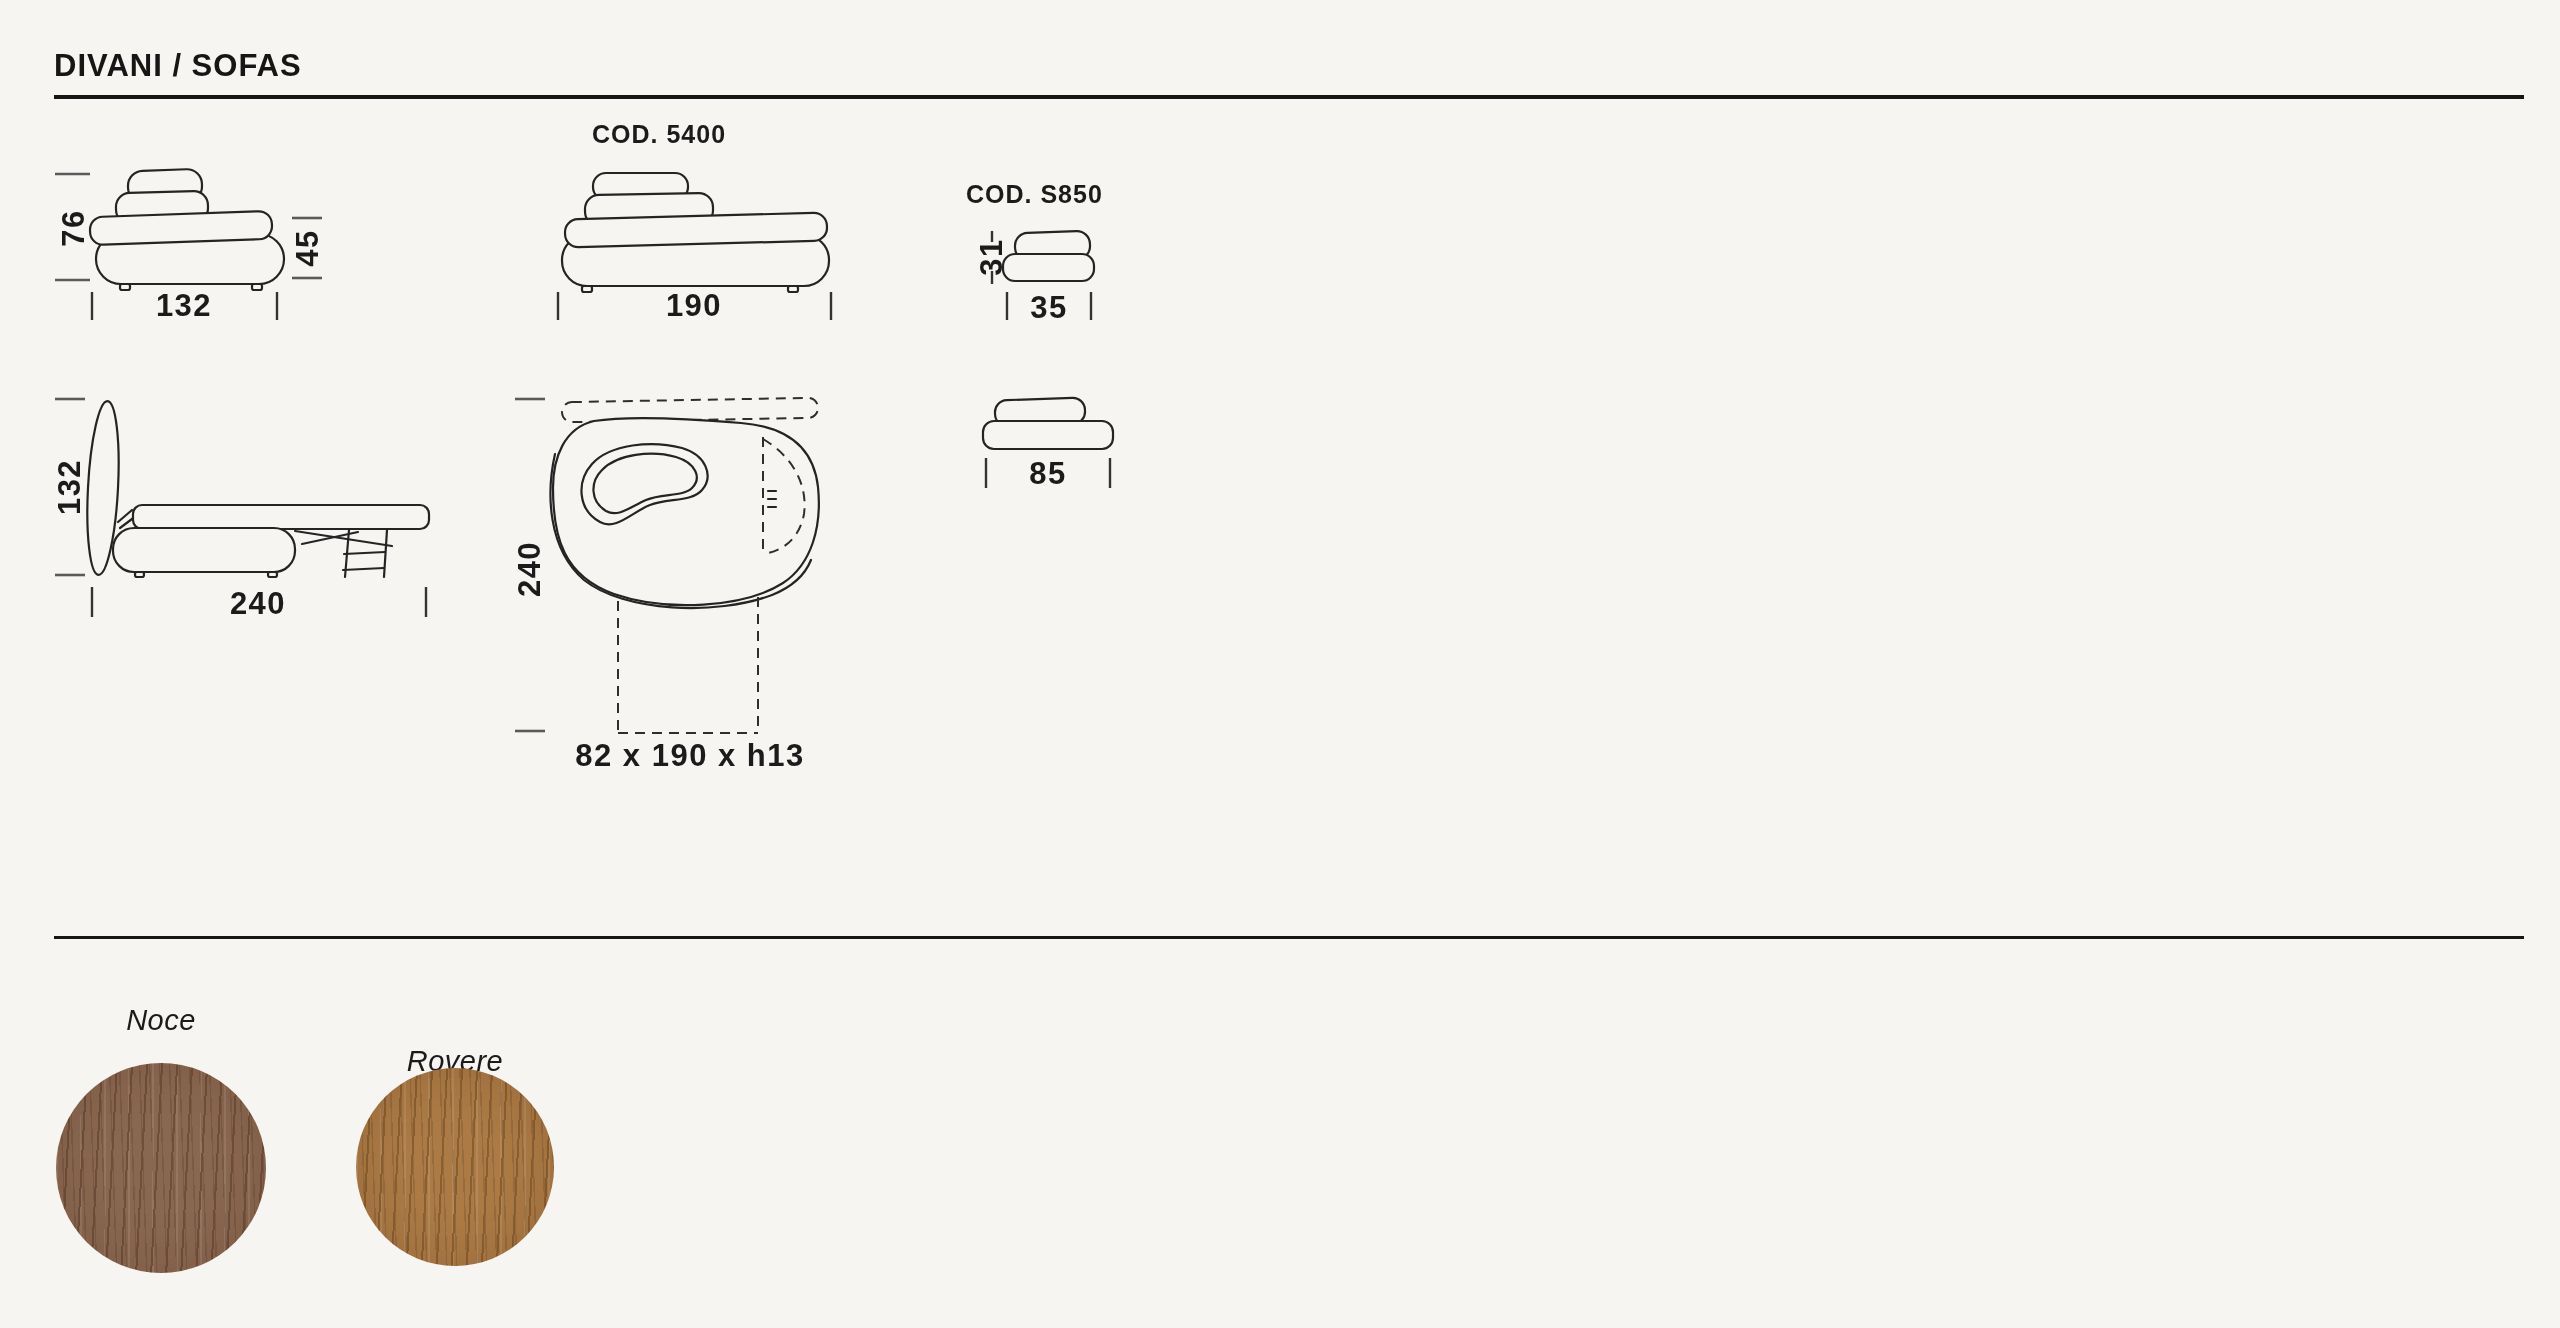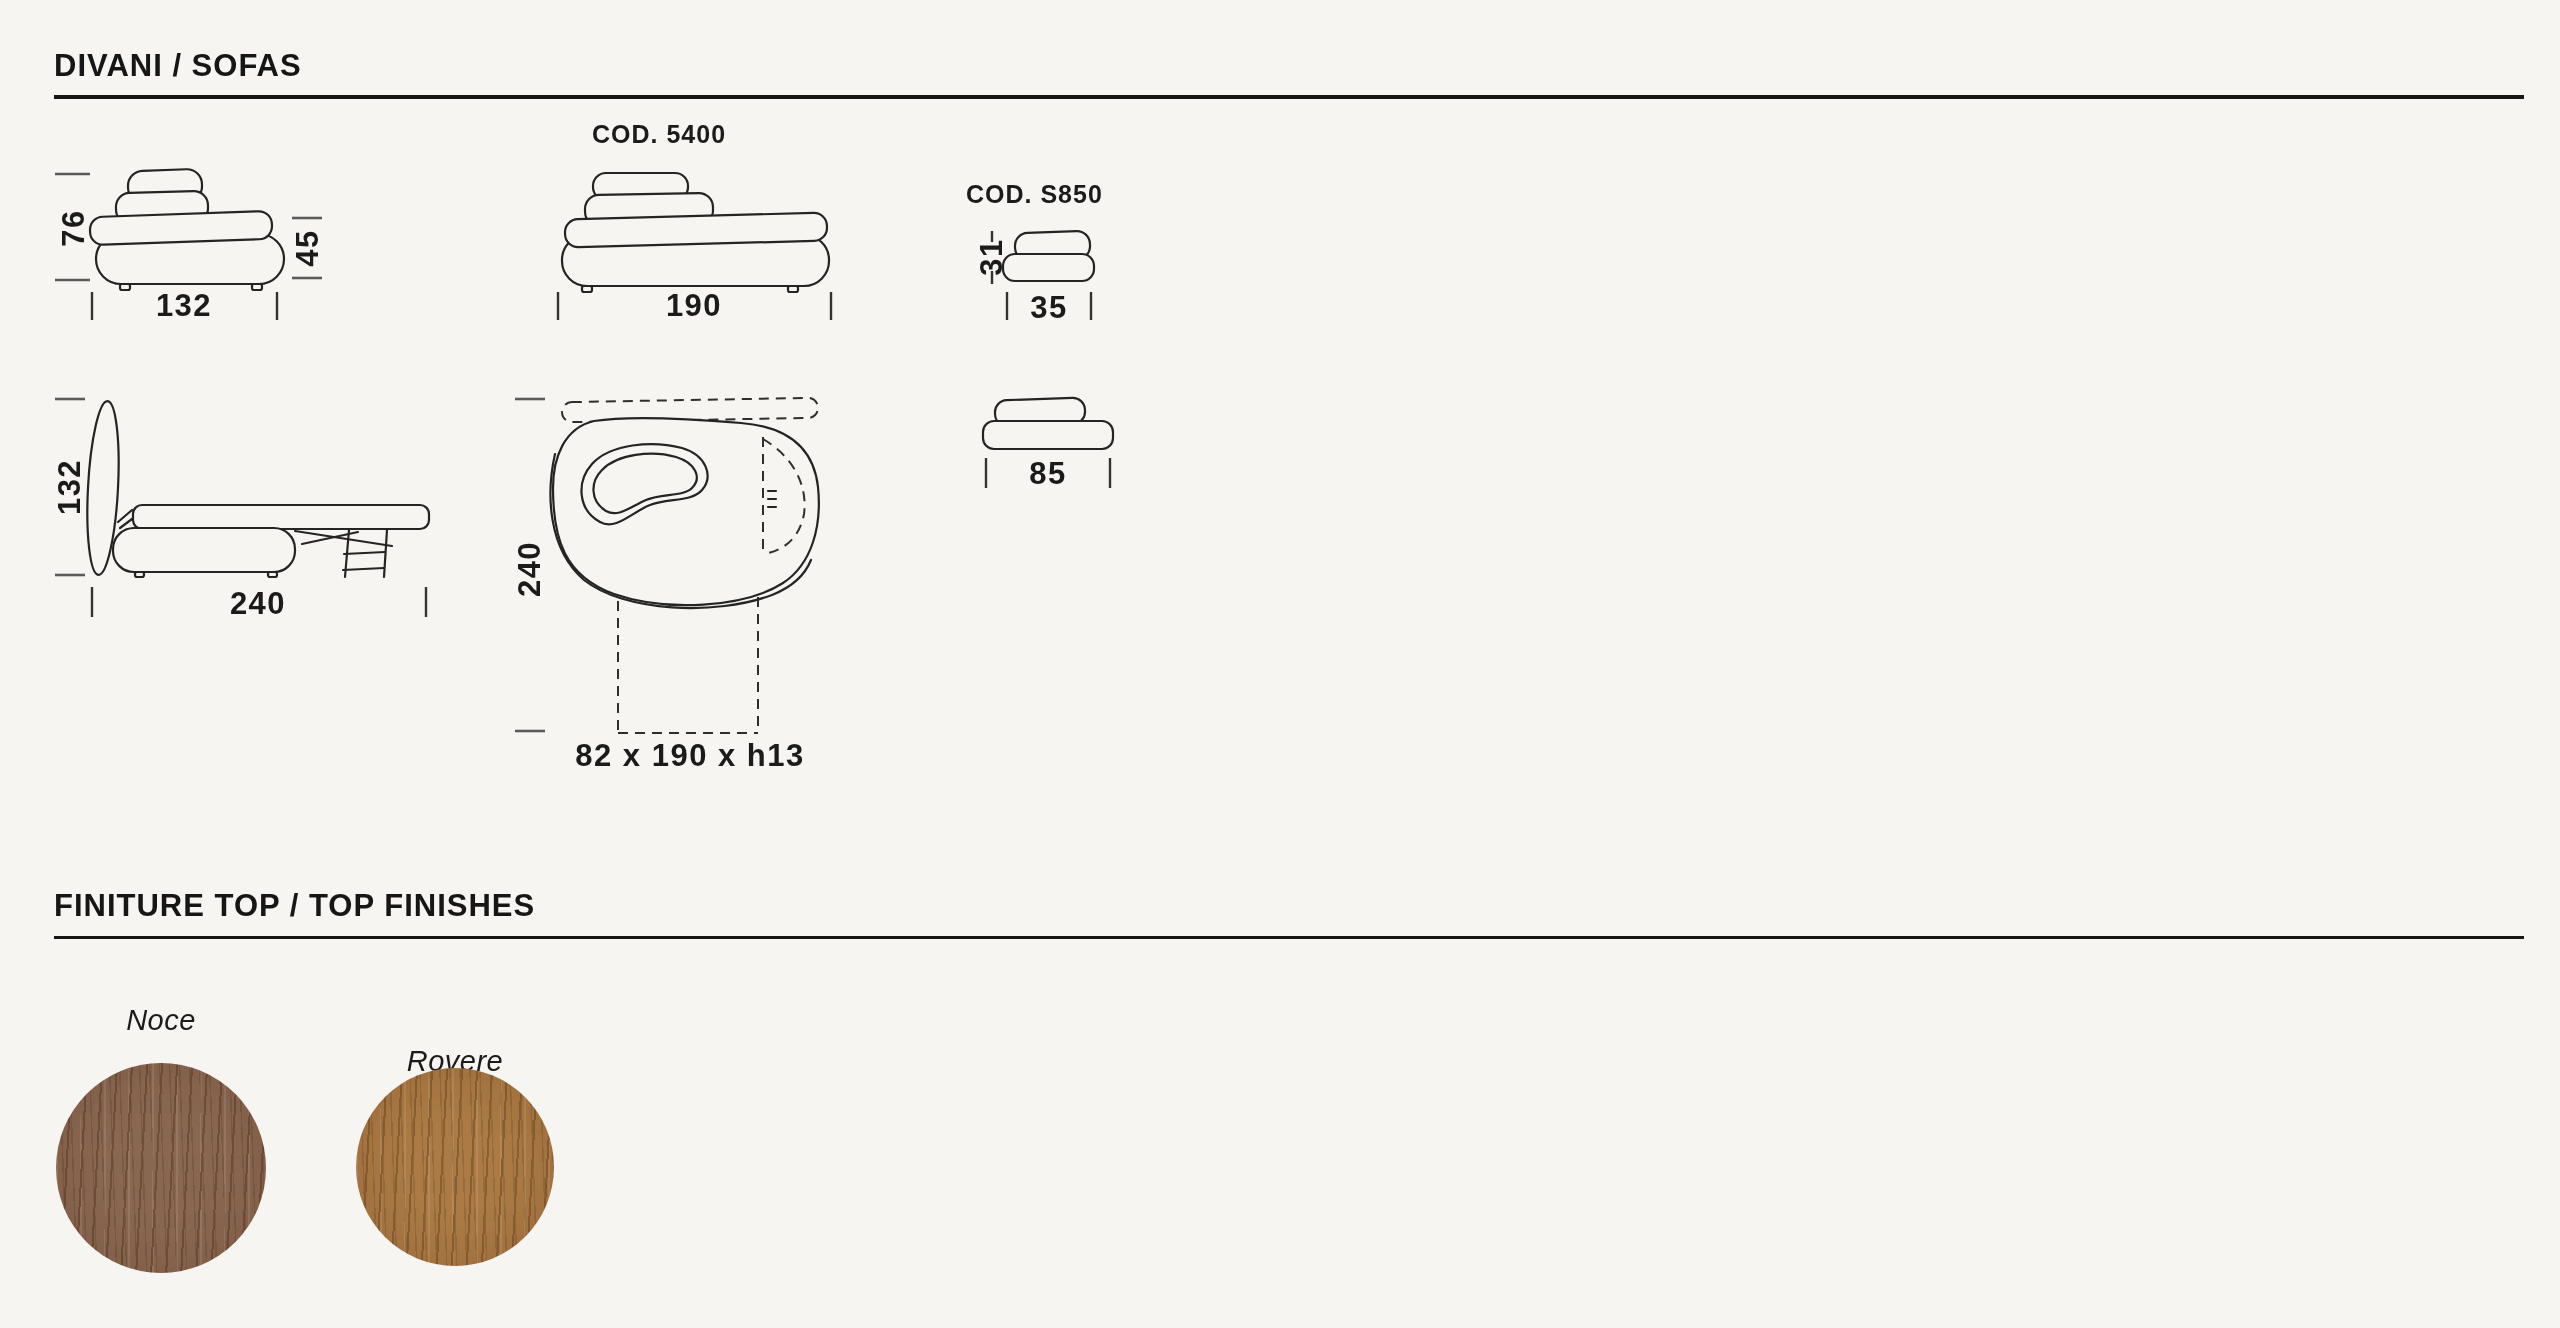--- a/index.html
+++ b/index.html
@@ -150,21 +150,20 @@
       <rect class="shape" x="45" y="15" width="90" height="26" rx="12" transform="rotate(-2 90 28)"></rect>
       <rect class="shape" x="33" y="37" width="130" height="28" rx="11"></rect>
     </g>
     <g>
       <line class="etick" x1="36" y1="74" x2="36" y2="104"></line>
       <line class="etick" x1="160" y1="74" x2="160" y2="104"></line>
       <text class="dim" x="98" y="100" text-anchor="middle">85</text>
     </g>
   </svg>
 
-  <div class="abs section-title" style="left:54px;top:888px;">FINITURE TOP / TOP FINISHES</div>
   <div class="abs rule" style="left:54px;top:936px;width:2470px;height:3px;"></div>
 
   <div class="abs finish-name" style="left:56px;top:1004px;width:210px;">Noce</div>
   <div class="swatch" style="left: 56px; top: 1063px; width: 210px; height: 210px; --base: #8a6750; --grain: #6f4e3a;"></div>
 
   <div class="abs finish-name" style="left:356px;top:1045px;width:198px;">Rovere</div>
   <div class="swatch" style="left: 356px; top: 1068px; width: 198px; height: 198px; --base: #ab7a45; --grain: #8a5f30;"></div>
 
 </div>
 

